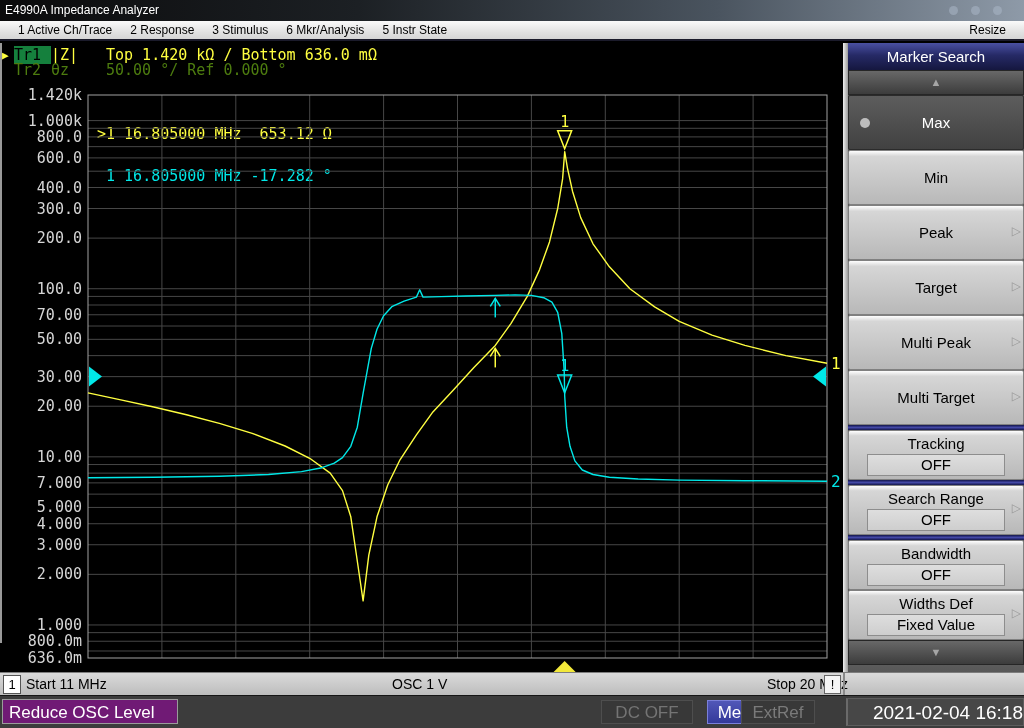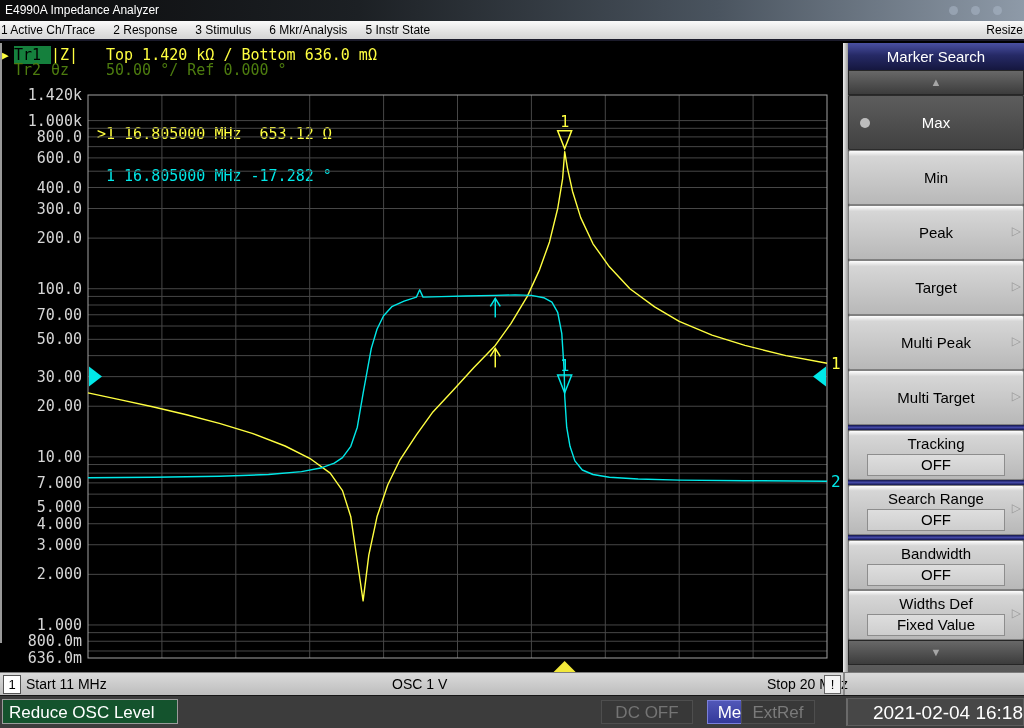--- a/index.html
+++ b/index.html
@@ -7,21 +7,21 @@
        font-family:"Liberation Sans",sans-serif;-webkit-font-smoothing:antialiased;}
   
   #titlebar{position:absolute;left:0;top:0;width:1024px;height:21px;
     background:linear-gradient(90deg,#0b0b0c 0%,#1c2024 35%,#4a545f 70%,#8e9aa8 100%);
     color:#fff;font-size:12px;line-height:21px;padding-left:5px;box-sizing:border-box;}
   .win-dot{position:absolute;top:6px;width:9px;height:9px;border-radius:50%;
     background:#a9b6c6;opacity:.55;}
   #menubar{position:absolute;left:0;top:21px;width:1024px;height:20px;
     background:linear-gradient(#fafafa,#e2e2e2 60%,#d5d5d5);
     border-bottom:2px solid #1b1b2b;box-sizing:border-box;
-    color:#000;font-size:12px;display:flex;align-items:center;gap:18px;padding:0 1px;}
+    color:#000;font-size:12px;display:flex;align-items:center;gap:18px;padding:0 18px;}
   .menu-item{white-space:nowrap;cursor:default;}
   #menu-resize{margin-left:auto;}
   
   #screen{position:absolute;left:0;top:43px;width:848px;height:629px;background:#000;
     font-family:"DejaVu Sans Mono",monospace;}
   #screen-edge{position:absolute;left:0;top:0;width:2px;height:600px;background:#b5b5b5;opacity:.85;}
   .hdr-line{position:absolute;left:2px;display:flex;align-items:center;height:14px;
     font-size:15px;letter-spacing:0px;white-space:pre;}
   #hdr1{top:5px;color:#ffff40;}
   #hdr2{top:20px;color:#4d7c0f;}
@@ -66,21 +66,21 @@
   #ch-start{position:absolute;left:26px;top:3px;}
   #ch-osc{position:absolute;left:392px;top:3px;}
   #ch-stop{position:absolute;left:739px;top:3px;margin-left:28px;}
   #ch-alert{position:absolute;left:824px;top:2px;width:15px;height:17px;background:#f5f5f5;
     border:1px solid #666;text-align:center;line-height:17px;font-size:13px;}
   #ch-div{position:absolute;left:843px;top:0;width:2px;height:22px;background:#8a8a8a;}
   
   #botbar{position:absolute;left:0;top:695px;width:1024px;height:33px;background:#3c3c3c;
     border-top:1px solid #161616;box-sizing:border-box;color:#fff;font-size:17px;}
   #sb-msg{position:absolute;left:2px;top:3px;width:176px;height:25px;line-height:25px;
-    border:1px solid #9b9b9b;padding-left:6px;box-sizing:border-box;background:#14532d;}
+    border:1px solid #9b9b9b;padding-left:6px;box-sizing:border-box;background:#701a75;}
   .stat-box{position:absolute;top:4px;height:24px;line-height:23px;text-align:center;
     box-sizing:border-box;border:1px solid #4e4e4e;background:#383838;}
   #stat-dc{left:601px;width:92px;color:#747474;}
   #stat-meas{left:707px;width:63px;color:#fff;border-color:#7b80da;
     background:linear-gradient(#5157b8,#34399a);}
   #stat-extref{left:741px;width:74px;color:#7a7a7a;}
   #stat-date{position:absolute;left:846px;top:2px;width:178px;height:28px;line-height:28px;
     text-align:right;background:#474747;border:1px solid #5d5d5d;border-left:2px solid #6a6a6a;
     box-sizing:border-box;font-size:19px;}
 </style>

